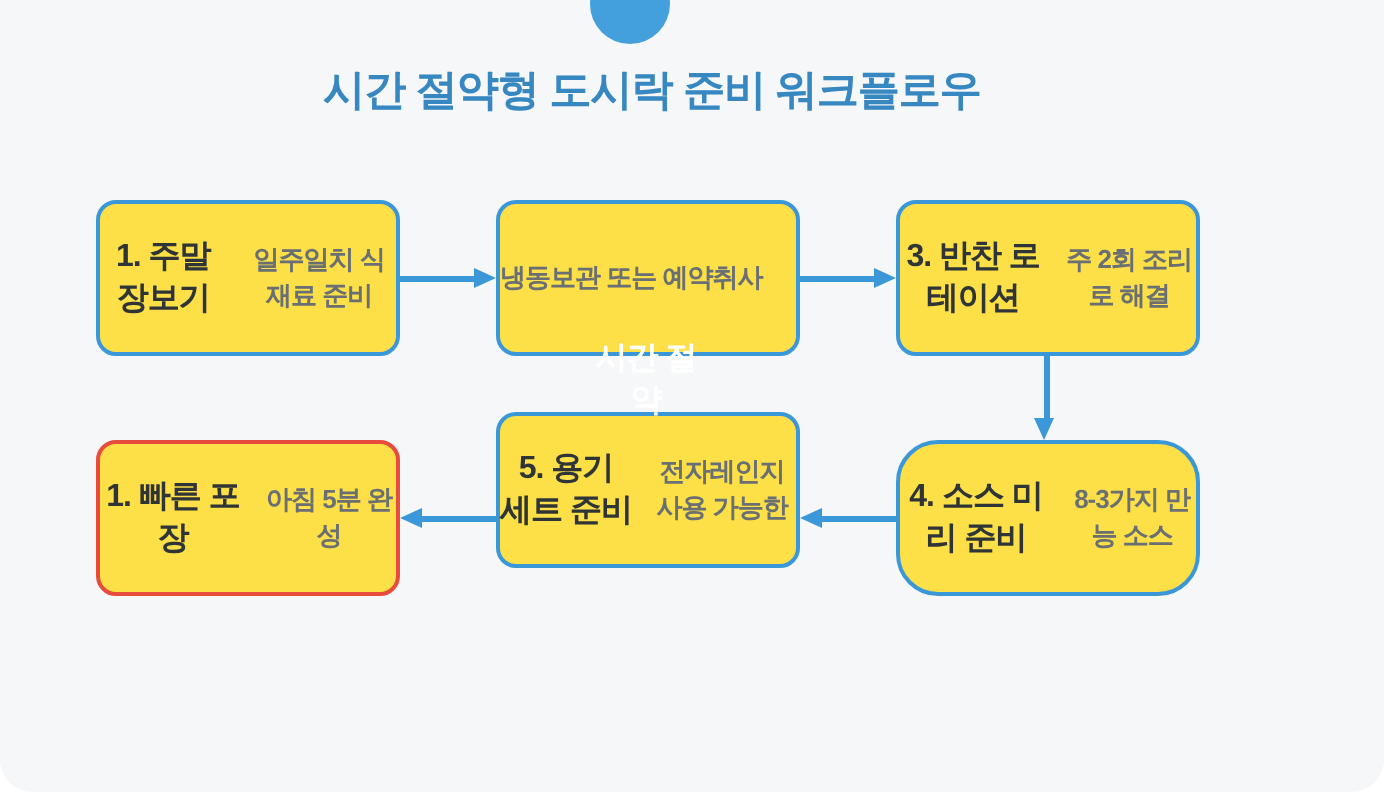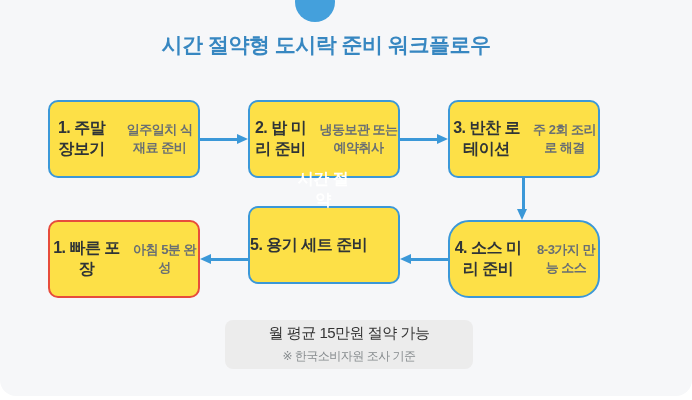--- a/index.html
+++ b/index.html
@@ -63,34 +63,34 @@
 
   <div class="deco-circle"></div>
 
   <div class="main-title">시간 절약형 도시락 준비 워크플로우</div>
 
   <div class="box b1">
     <div class="box-title">1. 주말 장보기</div>
     <div class="box-sub">일주일치 식재료 준비</div>
   </div>
   <div class="box b2">
-    <div class="box-title">2. 밥 미리 준비</div>
     <div class="box-sub">냉동보관 또는 예약취사</div>
   </div>
   <div class="box b3">
     <div class="box-title">3. 반찬 로테이션</div>
     <div class="box-sub">주 2회 조리로 해결</div>
   </div>
 
   <div class="box b4">
     <div class="box-title">4. 소스 미리 준비</div>
     <div class="box-sub">8-3가지 만능 소스</div>
   </div>
   <div class="box b5">
     <div class="box-title">5. 용기 세트 준비</div>
+    <div class="box-sub">전자레인지 사용 가능한</div>
   </div>
   <div class="box red b6">
     <div class="box-title">1. 빠른 포장</div>
     <div class="box-sub">아침 5분 완성</div>
   </div>
 
   <div class="watermark">시간 절약</div>
 
   <div class="h-line a12-line"></div>
   <div class="head right a12-head"></div>
@@ -100,17 +100,13 @@
 
   <div class="v-line a34-line"></div>
   <div class="head down a34-head"></div>
 
   <div class="h-line a45-line"></div>
   <div class="head left a45-head"></div>
 
   <div class="h-line a56-line"></div>
   <div class="head left a56-head"></div>
 
-  <div class="footer-pill">
-    <div class="footer-main">월 평균 15만원 절약 가능</div>
-    <div class="footer-note">※ 한국소비자원 조사 기준</div>
-  </div>
 </div>
 
 </body></html>

